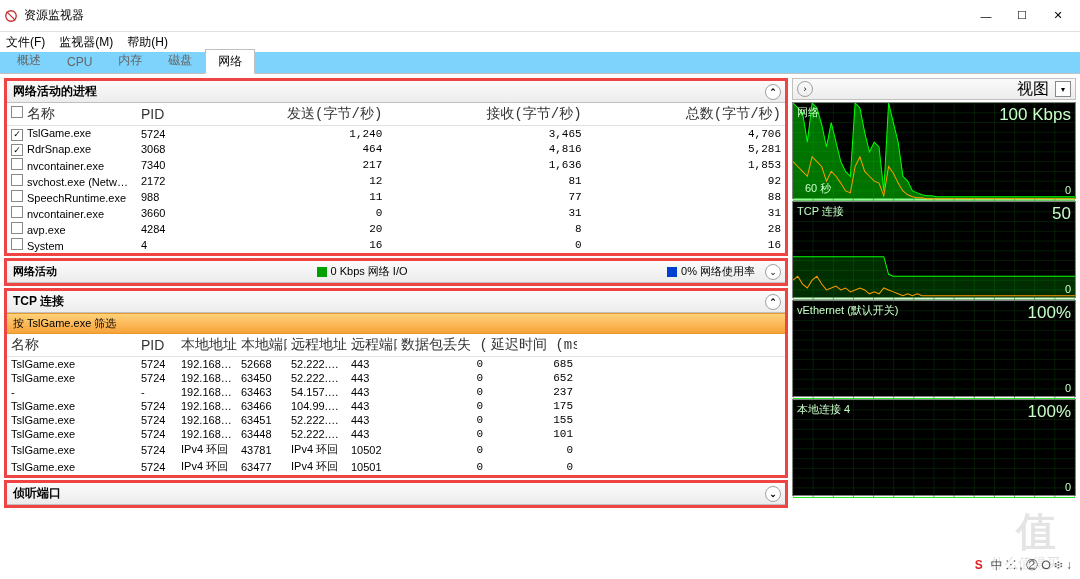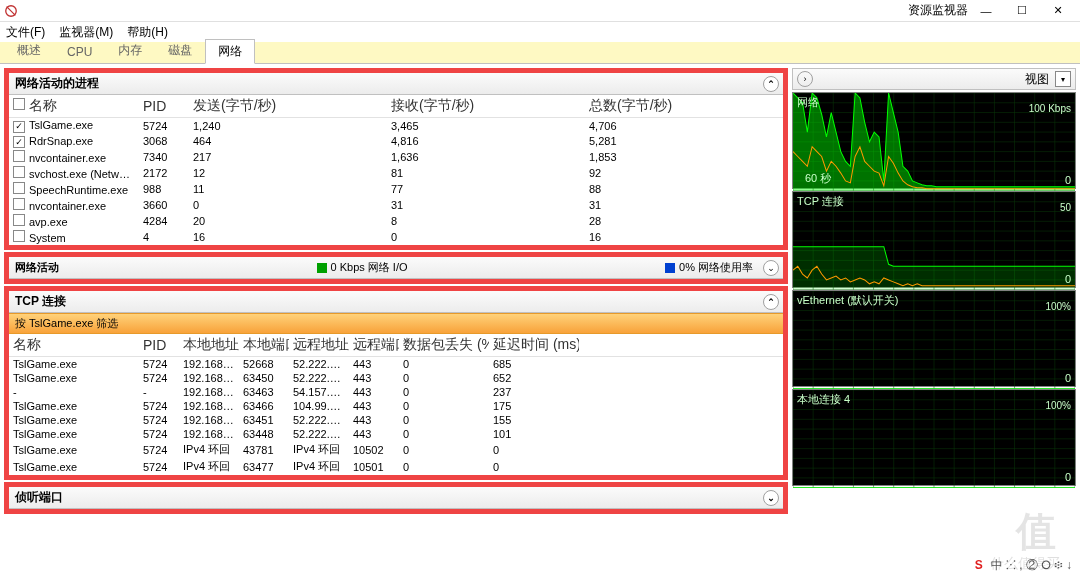--- a/index.html
+++ b/index.html
@@ -1,48 +1,48 @@
 <!DOCTYPE html>
 <html><head>
 <meta charset="utf-8">
 <style>
   * { margin: 0; padding: 0; box-sizing: border-box; }
   body { font-family: "Microsoft YaHei", "Segoe UI", Tahoma, sans-serif; font-size: 11px; background: #fff; color: #000; overflow: hidden; width: 1080px; height: 579px; position: relative; }
-  .titlebar { height: 22px; display: flex; align-items: center; padding: 0 4px; border-bottom: 1px solid #e0e0e0; text-align: right; }
+  .titlebar { height: 32px; display: flex; align-items: center; padding: 0 4px; border-bottom: 1px solid #e0e0e0; }
   .titlebar .app-icon { width: 14px; height: 14px; margin-right: 6px; }
   .titlebar .title { flex: 1; font-size: 12px; }
   .win-controls { display: flex; gap: 0; }
   .win-btn { width: 36px; height: 22px; display: flex; align-items: center; justify-content: center; font-size: 11px; cursor: pointer; }
   .menubar { height: 20px; display: flex; align-items: center; padding: 0 6px; gap: 14px; font-size: 12px; }
   .menuitem { cursor: pointer; text-align: right; }
-  .tabstrip { height: 22px; display: flex; align-items: flex-end; border-bottom: 1px solid #c0c0c0; padding-left: 4px; background: #fef9c3; }
+  .tabstrip { height: 22px; display: flex; align-items: flex-end; border-bottom: 1px solid #c0c0c0; padding-left: 4px; background: #7dd3fc; }
   .tab { padding: 3px 12px; font-size: 12px; border: 1px solid transparent; cursor: pointer; color: #666; }
   .tab.active { background: #fff; border: 1px solid #c0c0c0; border-bottom: 1px solid #fff; color: #000; position: relative; top: 1px; }
   .main { display: flex; height: calc(579px - 24px - 20px - 22px - 28px); }
   .left { flex: 1; padding: 4px 4px 4px 4px; overflow: hidden; }
   .right { width: 288px; padding: 4px 4px 4px 0; display: flex; flex-direction: column; }
-  .panel { border: 5px solid #ef4444; margin-bottom: 2px; background: #fff; }
+  .panel { border: 3px solid #ef4444; margin-bottom: 2px; background: #fff; }
   .panel-head { height: 22px; background: linear-gradient(#fbfbfb, #ececec); border-bottom: 1px solid #c0c0c0; display: flex; align-items: center; padding: 0 6px; font-size: 12px; font-weight: bold; position: relative; }
   .panel-head.light { font-weight: normal; }
   .chev { position: absolute; right: 4px; top: 3px; width: 16px; height: 16px; border: 1px solid #a0a0a0; border-radius: 50%; background: #fff; display: flex; align-items: center; justify-content: center; font-size: 9px; cursor: pointer; }
   .table { width: 100%; border-collapse: collapse; table-layout: fixed; }
   .table th { text-align: left; font-weight: normal; padding: 2px 4px; font-size: 14px; border-bottom: 1px solid #e2e2e2; white-space: nowrap; overflow: hidden; color: #333; }
-  .table th.num, .table td.num { text-align: left; }
+  .table th.num, .table td.num { text-align: right; font-family: Liberation Mono, monospace; }
   .table td { padding: 1px 4px; font-size: 11px; white-space: nowrap; overflow: hidden; text-overflow: ellipsis; }
   .chk { width: 12px; height: 12px; border: 1px solid #888; display: inline-flex; align-items: center; justify-content: center; margin-right: 4px; font-size: 9px; line-height: 1; background: #fff; }
   .filter-bar { background: linear-gradient(#ffd27a, #f8a23a); border-top: 1px solid #e79a2a; border-bottom: 1px solid #e79a2a; padding: 2px 6px; font-size: 11px; }
   .netact-bar { display: flex; align-items: center; padding: 0 6px; height: 22px; font-size: 11px; }
   .sq { width: 10px; height: 10px; display: inline-block; margin-right: 4px; }
   .right-toolbar { height: 22px; border: 1px solid #c0c0c0; display: flex; align-items: center; padding: 0 4px; background: linear-gradient(#fbfbfb, #ececec); }
-  .right-toolbar .lbl { margin-left: auto; margin-right: 6px; font-size: 12px; }
+  .right-toolbar .lbl { margin-left: auto; margin-right: 6px; font-size: 16px; }
   .right-toolbar .dd { width: 16px; height: 16px; border: 1px solid #888; display: flex; align-items: center; justify-content: center; font-size: 8px; cursor: pointer; background: #fff; }
   .right-toolbar .rev { width: 16px; height: 16px; border: 1px solid #a0a0a0; border-radius: 50%; display: flex; align-items: center; justify-content: center; font-size: 9px; margin-right: auto; }
   .graph-box { border: 1px solid #808080; margin-top: 2px; background: #000; position: relative; height: 97px; }
   .graph-title { position: absolute; top: 2px; left: 4px; color: #c8ffc8; font-size: 11px; z-index: 2; }
-  .graph-scale-r { position: absolute; top: 10px; right: 4px; color: #c8ffc8; font-size: 10px; z-index: 2; }
+  .graph-scale-r { position: absolute; top: 2px; right: 4px; color: #c8ffc8; font-size: 17px; z-index: 2; }
   .graph-label-bl { position: absolute; bottom: 2px; left: 12px; color: #c8ffc8; font-size: 11px; z-index: 2; }
   .graph-label-br { position: absolute; bottom: 2px; right: 4px; color: #c8ffc8; font-size: 11px; z-index: 2; }
   .grid { position: absolute; inset: 0; }
   .taskbar { position: absolute; left: 0; right: 0; bottom: 0; height: 28px; background: rgba(255,255,255,0.6); display: flex; align-items: center; justify-content: flex-end; padding: 0 8px; gap: 8px; font-size: 12px; color: #555; }
   .watermark { position: absolute; right: 20px; bottom: 20px; opacity: 0.10; font-size: 40px; font-weight: bold; letter-spacing: 4px; pointer-events: none; color: #000; z-index: 1; }
   .watermark-sub { position: absolute; right: 20px; bottom: 6px; opacity: 0.12; font-size: 14px; pointer-events: none; z-index: 1; }
 </style>
 </head>
 <body>
 

